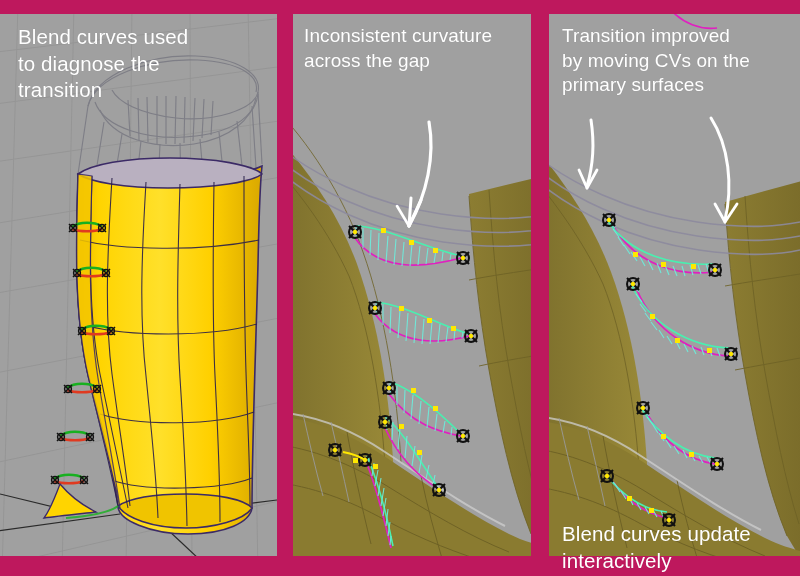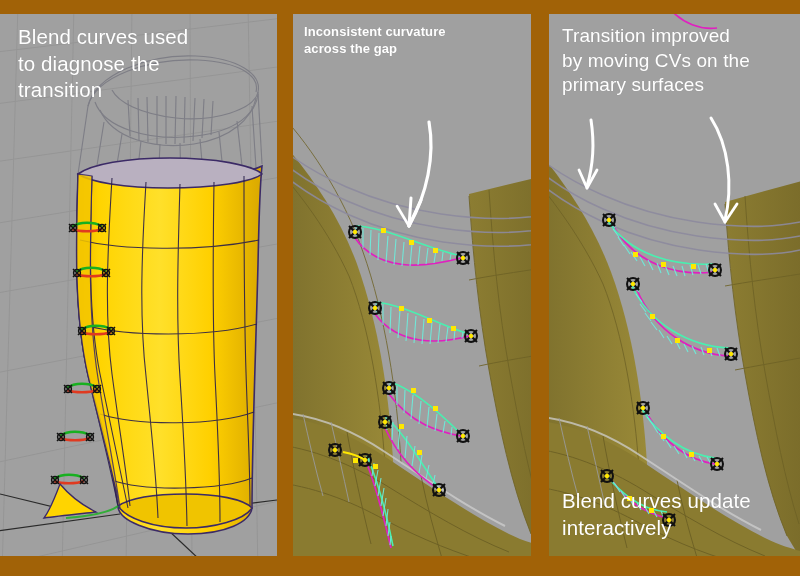--- a/index.html
+++ b/index.html
@@ -1,36 +1,36 @@
 <!DOCTYPE html>
 <html><head>
 <meta charset="utf-8">
 <style>
   html,body{margin:0;padding:0;background:#ffffff;}
   body{width:800px;height:576px;overflow:hidden;font-family:"Liberation Sans",sans-serif;}
-  #stage{position:relative;width:800px;height:576px;background:#a16207;}
+  #stage{position:relative;width:800px;height:576px;background:#be185d;}
 
   .panel{position:absolute;overflow:hidden;background:#a0a0a0;}
   .panel svg{position:absolute;left:0;top:0;display:block;}
 
   .caption{
     position:absolute;
     color:#ffffff;
     font-family:"Liberation Sans",sans-serif;
     font-weight:400;
     line-height:1.30;
     white-space:pre-line;
     letter-spacing:0.1px;
     text-shadow:0 0 1px rgba(0,0,0,.12);
     pointer-events:none;
   }
   #cap1{left:18px;top:24px;font-size:20.5px;}
-  #cap2{left:304px;top:24px;font-size:13px;font-weight:bold;}
+  #cap2{left:304px;top:24px;font-size:19px;}
   #cap3{left:562px;top:24px;font-size:19px;}
-  #cap4{left:562px;top:488px;font-size:20.5px;}
+  #cap4{left:562px;top:521px;font-size:20.5px;}
 </style>
 </head>
 <body>
 
 <div id="stage">
 
   <div class="panel" id="panel1" style="left:0px;top:14px;width:277px;height:542px;">
     <svg width="277" height="542" viewBox="0 0 277 542">
       <defs>
         <linearGradient id="vaseGrad" x1="0" y1="0" x2="1" y2="0">

